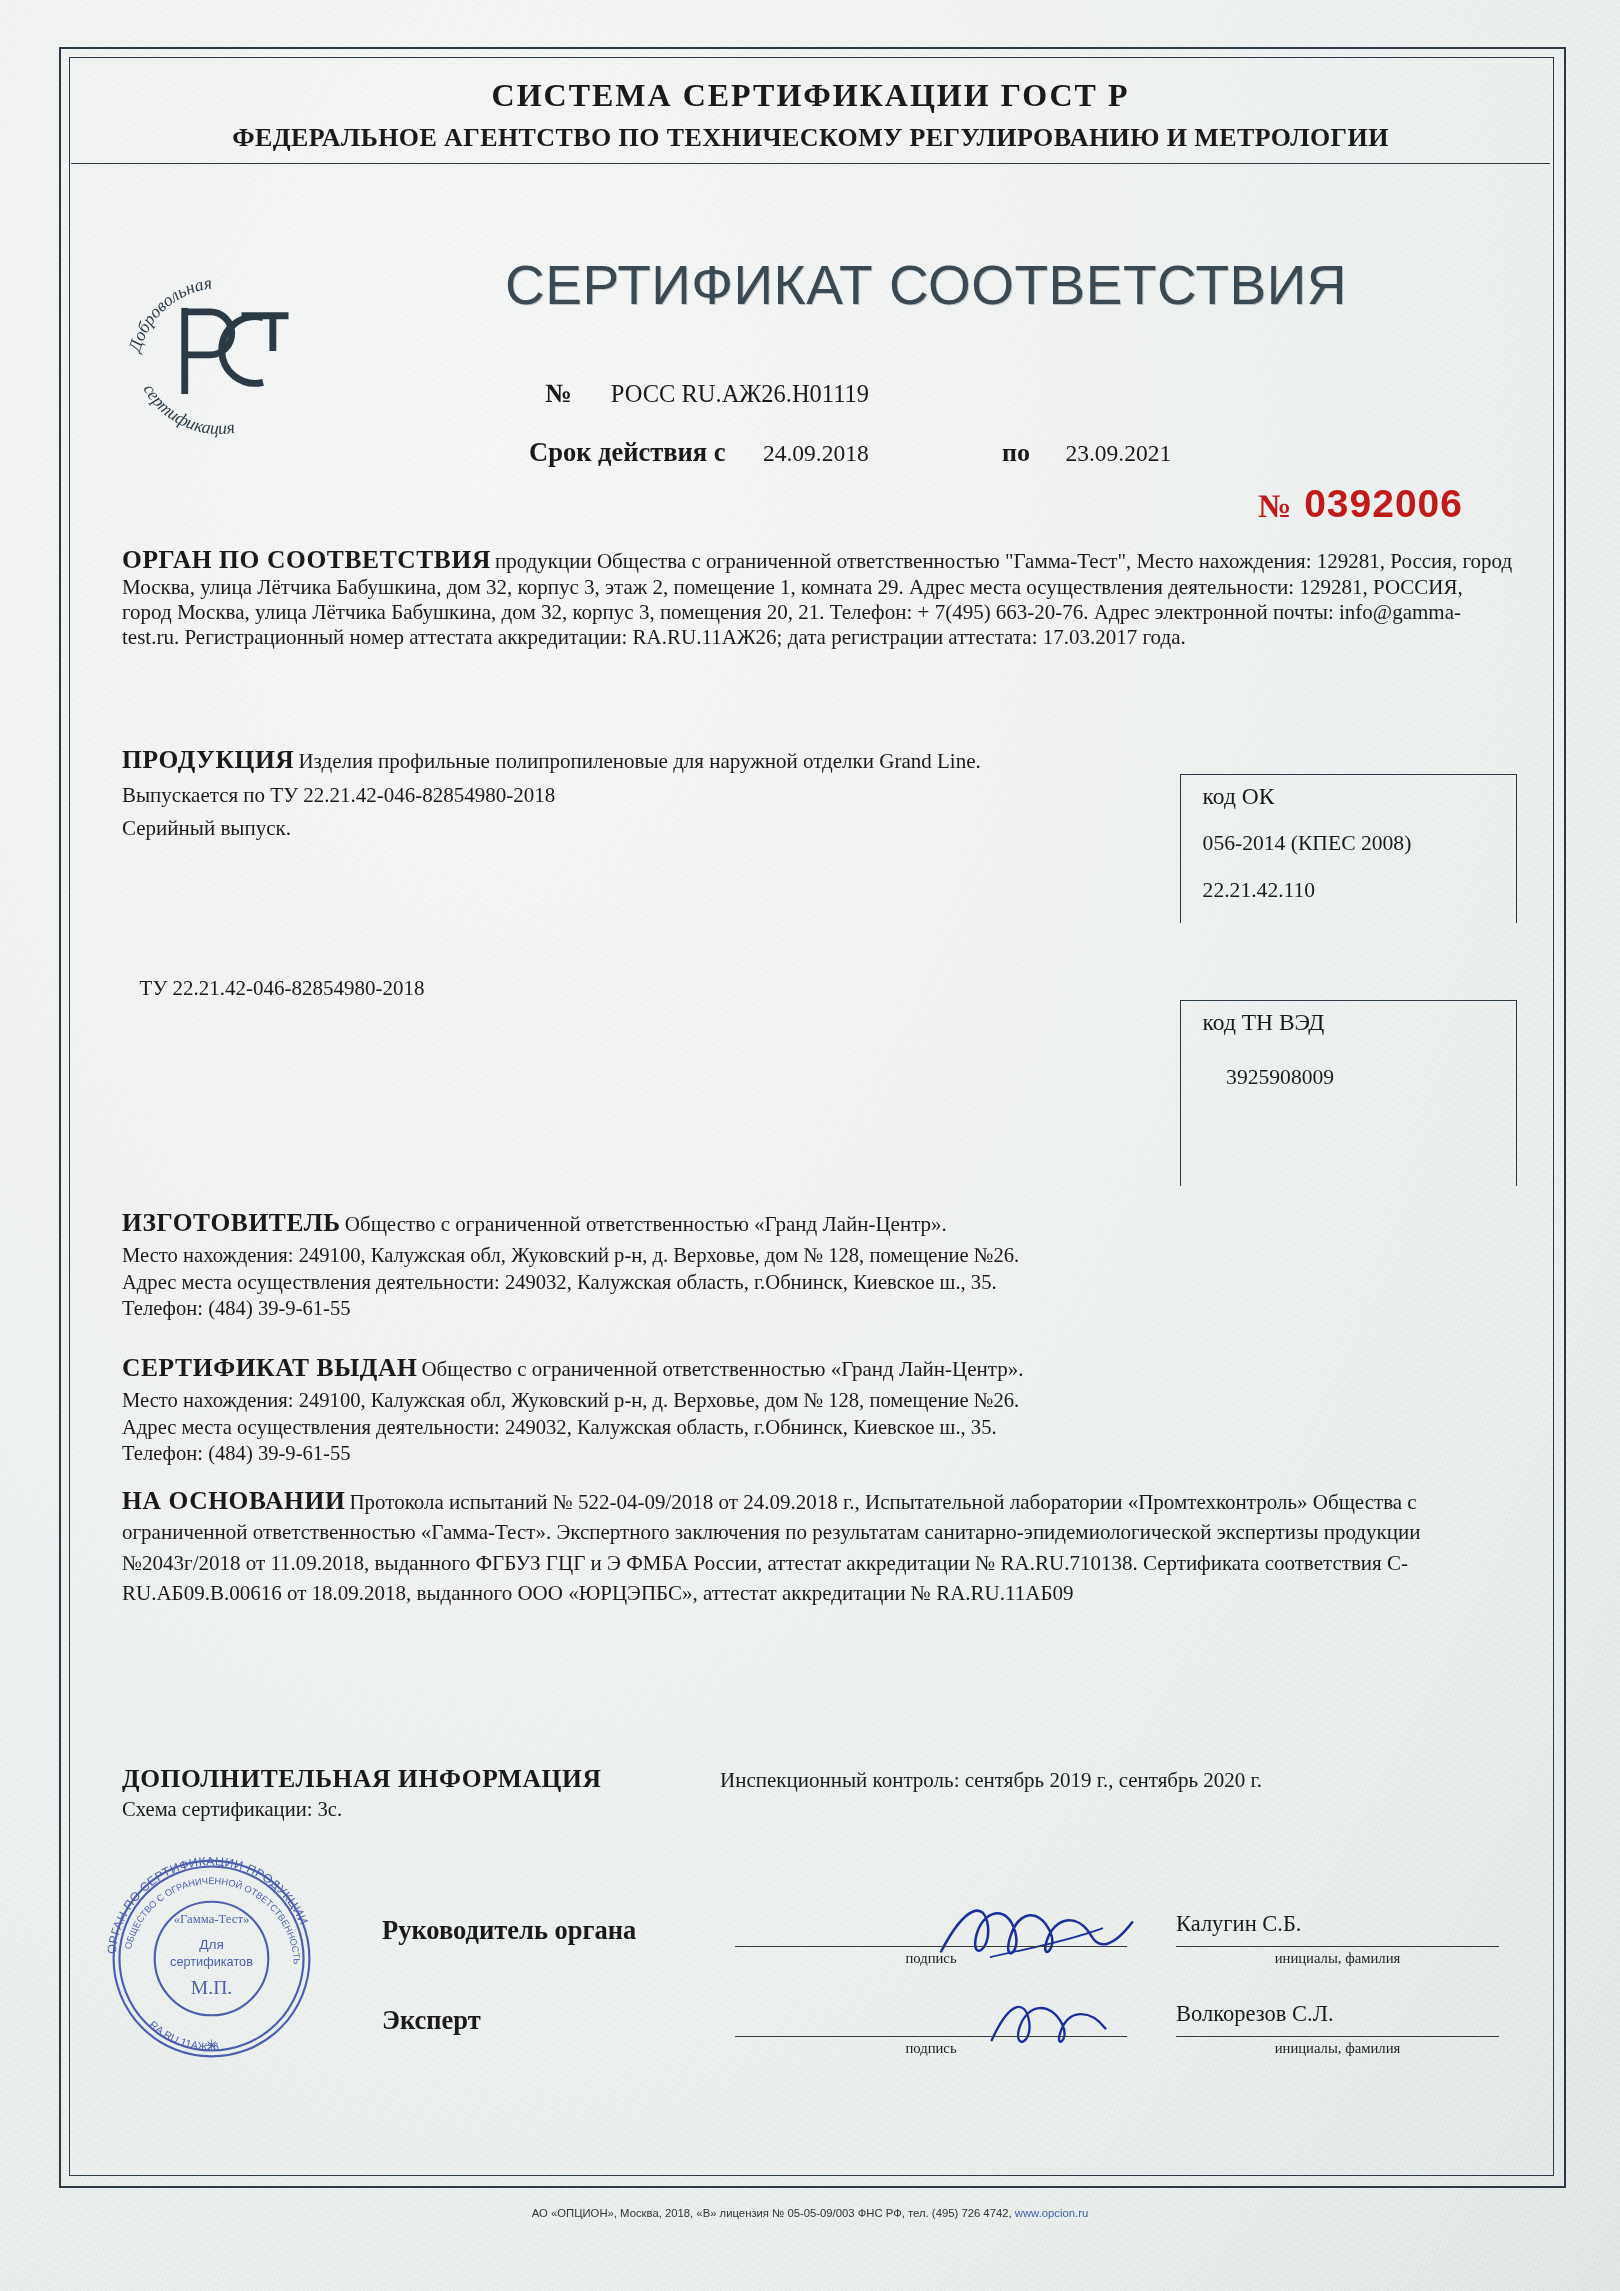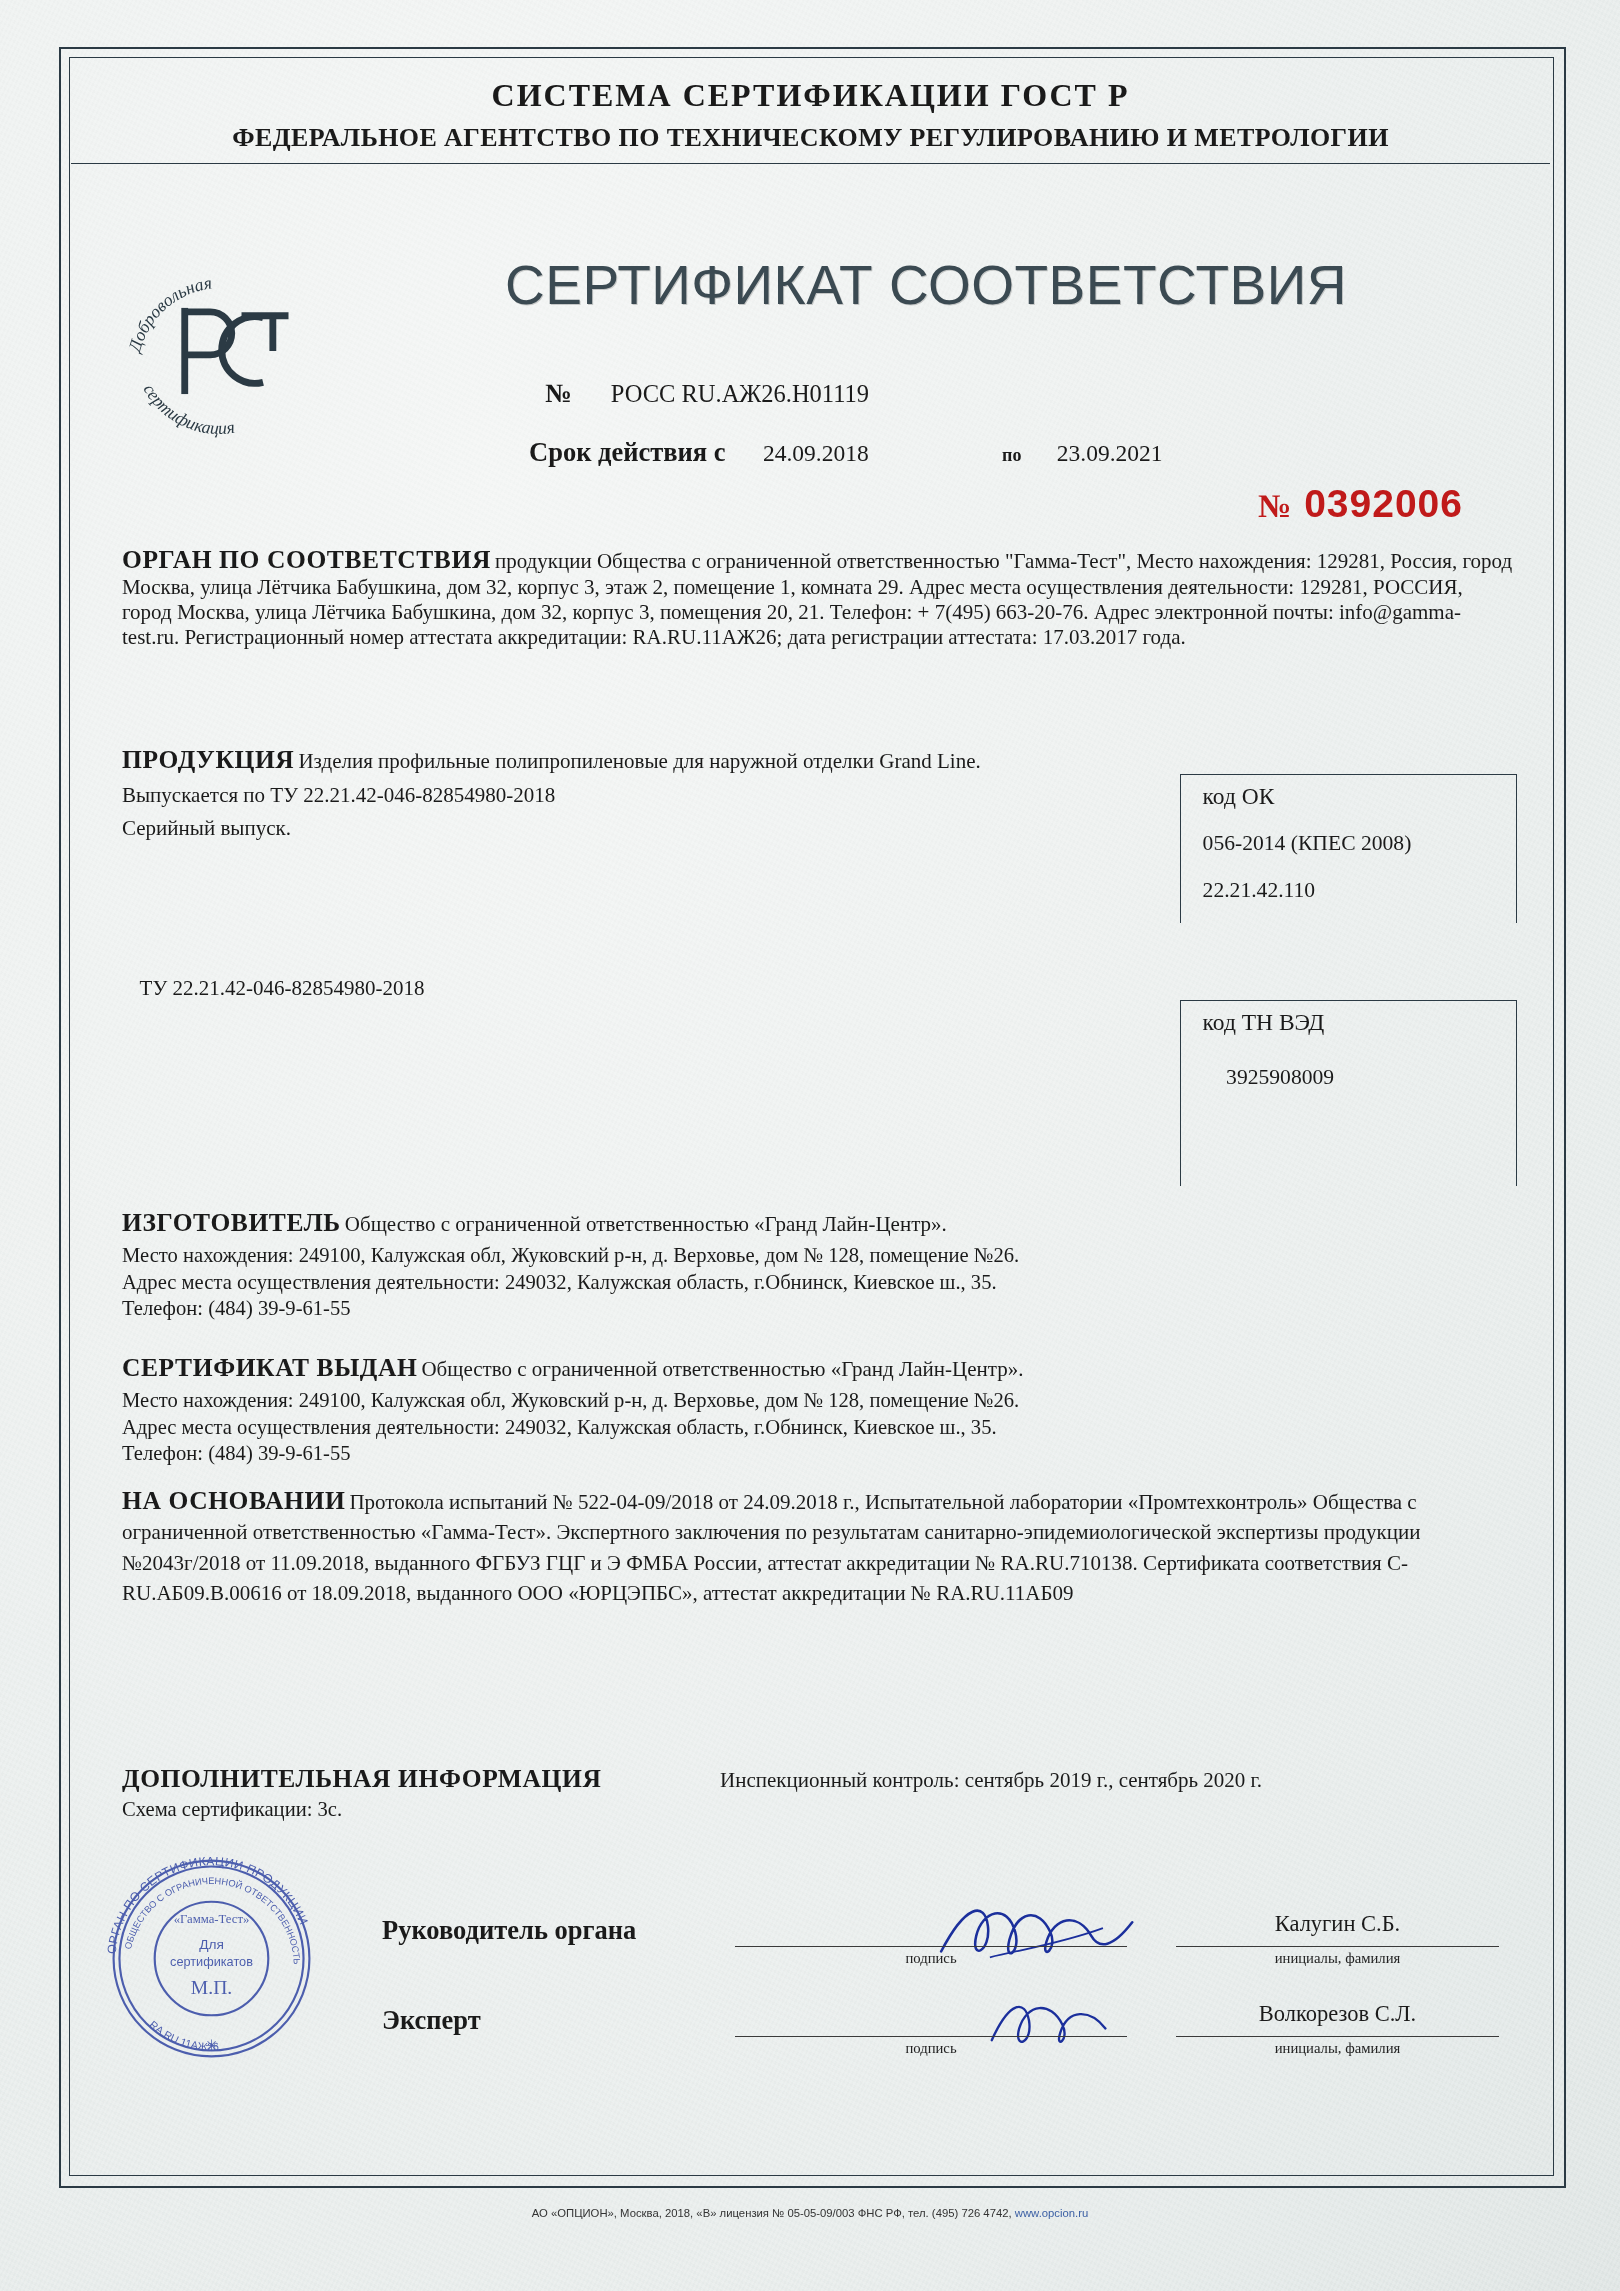--- a/index.html
+++ b/index.html
@@ -90,21 +90,21 @@
   .num-row .no { font-weight: bold; font-size: 26.5px; }
   .num-row .val { margin-left: 33px; }
 
   .valid-row {
     position: absolute;
     left: 529px; top: 437px;
     font-size: 25.5px;
   }
   .valid-row .lbl { font-weight: bold; font-size: 26.5px; }
   .valid-row .d1 { margin-left: 31px; font-size: 23.5px; }
-  .valid-row .po { margin-left: 127px; font-weight: bold; font-size: 18px; text-align: center; }
+  .valid-row .po { margin-left: 127px; font-weight: bold; font-size: 26px; text-align: center; }
   .valid-row .d2 { margin-left: 29px; font-size: 23.5px; }
 
   .blank-no {
     position: absolute;
     right: 157px; top: 482px;
     color: #c01a1a;
     font-family: "Liberation Sans", sans-serif;
     font-weight: bold;
     font-size: 39px;
     letter-spacing: 1px;
@@ -206,21 +206,21 @@
     position: absolute; left: 353px; top: 49px;
     width: 392px; text-align: center;
     font-size: 14.7px; color: #222;
   }
   .sig-line2 {
     position: absolute; left: 794px; top: 45px;
     width: 323px; border-bottom: 1px solid #3a3a3a;
   }
   .sig-name {
     position: absolute; left: 794px; top: 9.8px;
-    width: 323px; text-align: center;
+    width: 323px; text-align: left;
     font-size: 22.5px;
   }
   .sig-sub2 {
     position: absolute; left: 794px; top: 49px;
     width: 323px; text-align: center;
     font-size: 14.7px; color: #222;
   }
   .autograph {
     position: absolute;
     left: 549px; top: -7.8px;

